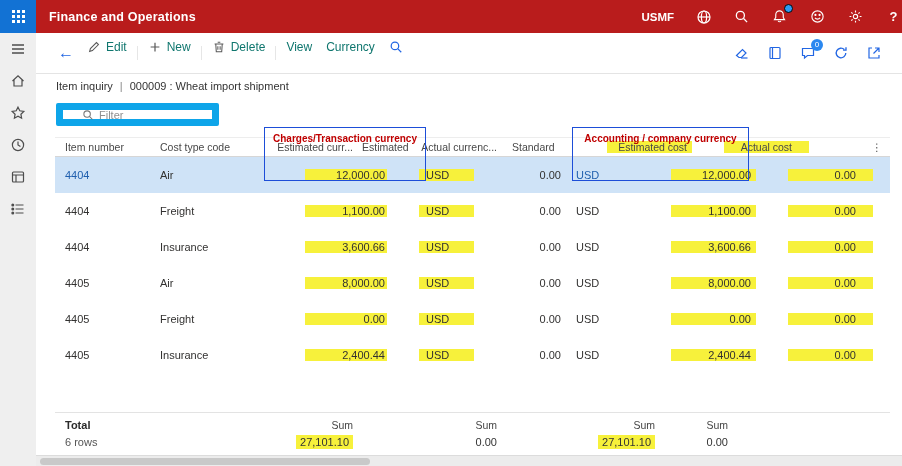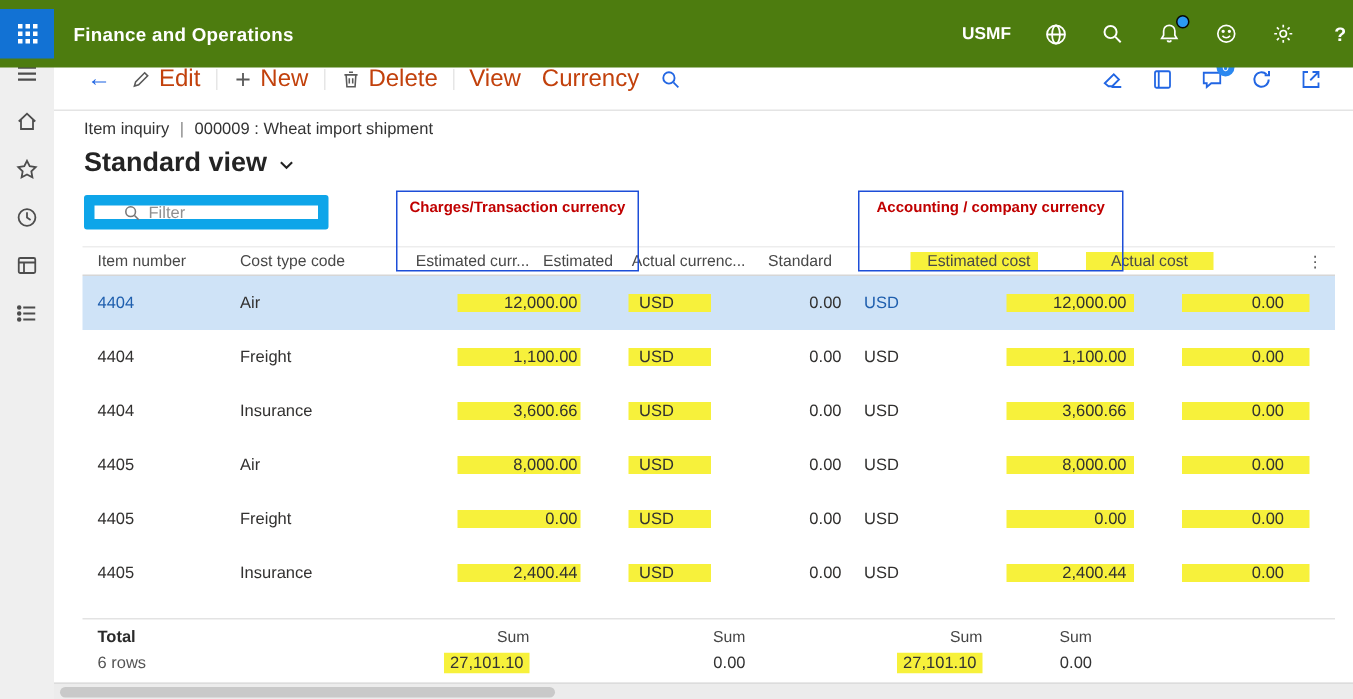--- a/index.html
+++ b/index.html
@@ -1,38 +1,38 @@
 <!DOCTYPE html>
 <html><head>
 <meta charset="utf-8">
 <style>
   * { margin:0; padding:0; box-sizing:border-box; }
   html,body { width:902px; height:466px; overflow:hidden; }
   body { font-family:"Liberation Sans", sans-serif; background:#fff; }
   .page { position:relative; width:902px; height:466px; background:#fff; overflow:hidden; }
 
   
-  .topbar { position:absolute; top:0; left:0; right:0; height:45px; background:#4d7c0f; display:flex; align-items:center; color:#fff; z-index:10; }
+  .topbar { position:absolute; top:0; left:0; right:0; height:33px; background:#b91c1c; display:flex; align-items:center; color:#fff; z-index:10; }
   .waffle { width:36px; height:33px; background:#1272d4; display:flex; align-items:center; justify-content:center; cursor:pointer; }
   .waffle-grid { display:grid; grid-template-columns:repeat(3,3px); grid-gap:2px; }
   .waffle-grid i { width:3px; height:3px; background:#fff; }
   .app-title { font-size:12.5px; font-weight:bold; margin-left:13px; letter-spacing:.2px; }
   .topbar-right { margin-left:auto; display:flex; align-items:center; gap:21px; }
   .tb-ic { position:relative; width:17px; height:17px; display:flex; align-items:center; justify-content:center; color:#fff; }
   .company { font-size:11.5px; font-weight:bold; }
   .help-q { font-size:13px; font-weight:bold; }
   .dotbadge { position:absolute; top:-4px; right:-5px; width:9px; height:9px; border-radius:50%; background:#2b9af3; border:1px solid #070707; }
 
   
   .leftnav { position:absolute; top:33px; left:0; width:36px; height:433px; background:#efefef; display:flex; flex-direction:column; align-items:center; padding-top:8px; gap:16px; z-index:9; }
   .ln-ic { width:16px; height:16px; color:#4d4d4d; }
 
   
   .actionbar { position:absolute; top:33px; left:36px; right:0; height:41px; background:#fff; border-bottom:1px solid #e4e4e4; display:flex; align-items:center; padding:0 12px 0 16px; }
-  .ab-btn { display:flex; align-items:center; gap:5px; font-size:16px; color:#c2410c; padding:0 7px; height:27px; cursor:pointer; white-space:nowrap; }
+  .ab-btn { display:flex; align-items:flex-start; gap:5px; font-size:12px; color:#0f766e; padding:0 7px; height:27px; cursor:pointer; white-space:nowrap; }
   .ab-ic { width:14px; height:14px; color:#5a5a5a; }
   .back-arrow { color:#2266e3; font-size:16px; padding:0 6px; cursor:pointer; }
   .sep { width:1px; height:14px; background:#e6e6e6; margin:0 3px; }
   .ab-right { margin-left:auto; display:flex; align-items:center; gap:17px; padding-right:8px; }
   .ab-ric { position:relative; width:16px; height:16px; color:#2266e3; cursor:pointer; }
   .chatbadge { position:absolute; top:-6px; right:-7px; min-width:12px; height:12px; border-radius:7px; background:#2b88f0; color:#fff; font-size:8px; line-height:12px; text-align:center; padding:0 2px; }
 
   
   .content { position:absolute; top:75px; left:36px; right:0; bottom:0; background:#fff; }
   .breadcrumb { padding:5px 0 0 20px; height:18px; font-size:11px; line-height:13px; color:#333; display:flex; gap:7px; }
@@ -260,28 +260,20 @@
   </div>
 
   <div class="content">
 
     <div class="breadcrumb">
       <span>Item inquiry</span>
       <span class="bsep">|</span>
       <span>000009 : Wheat import shipment</span>
     </div>
 
-    <div class="view-title">
-      <span>Standard view</span>
-      <span class="chev">
-        <svg viewBox="0 0 16 16" fill="none" stroke="currentColor" stroke-width="1.8">
-            <path d="M3 5.5l5 5 5-5"></path>
-          </svg>
-      </span>
-    </div>
 
     <div class="filterbox">
       <svg viewBox="0 0 16 16" fill="none" stroke="currentColor" stroke-width="1.4">
           <circle cx="6.8" cy="6.8" r="4.3"></circle>
           <line x1="10.2" y1="10.2" x2="14" y2="14"></line>
         </svg>
       <input type="text" placeholder="Filter" style="">
     </div>
 
     <div class="grid">

